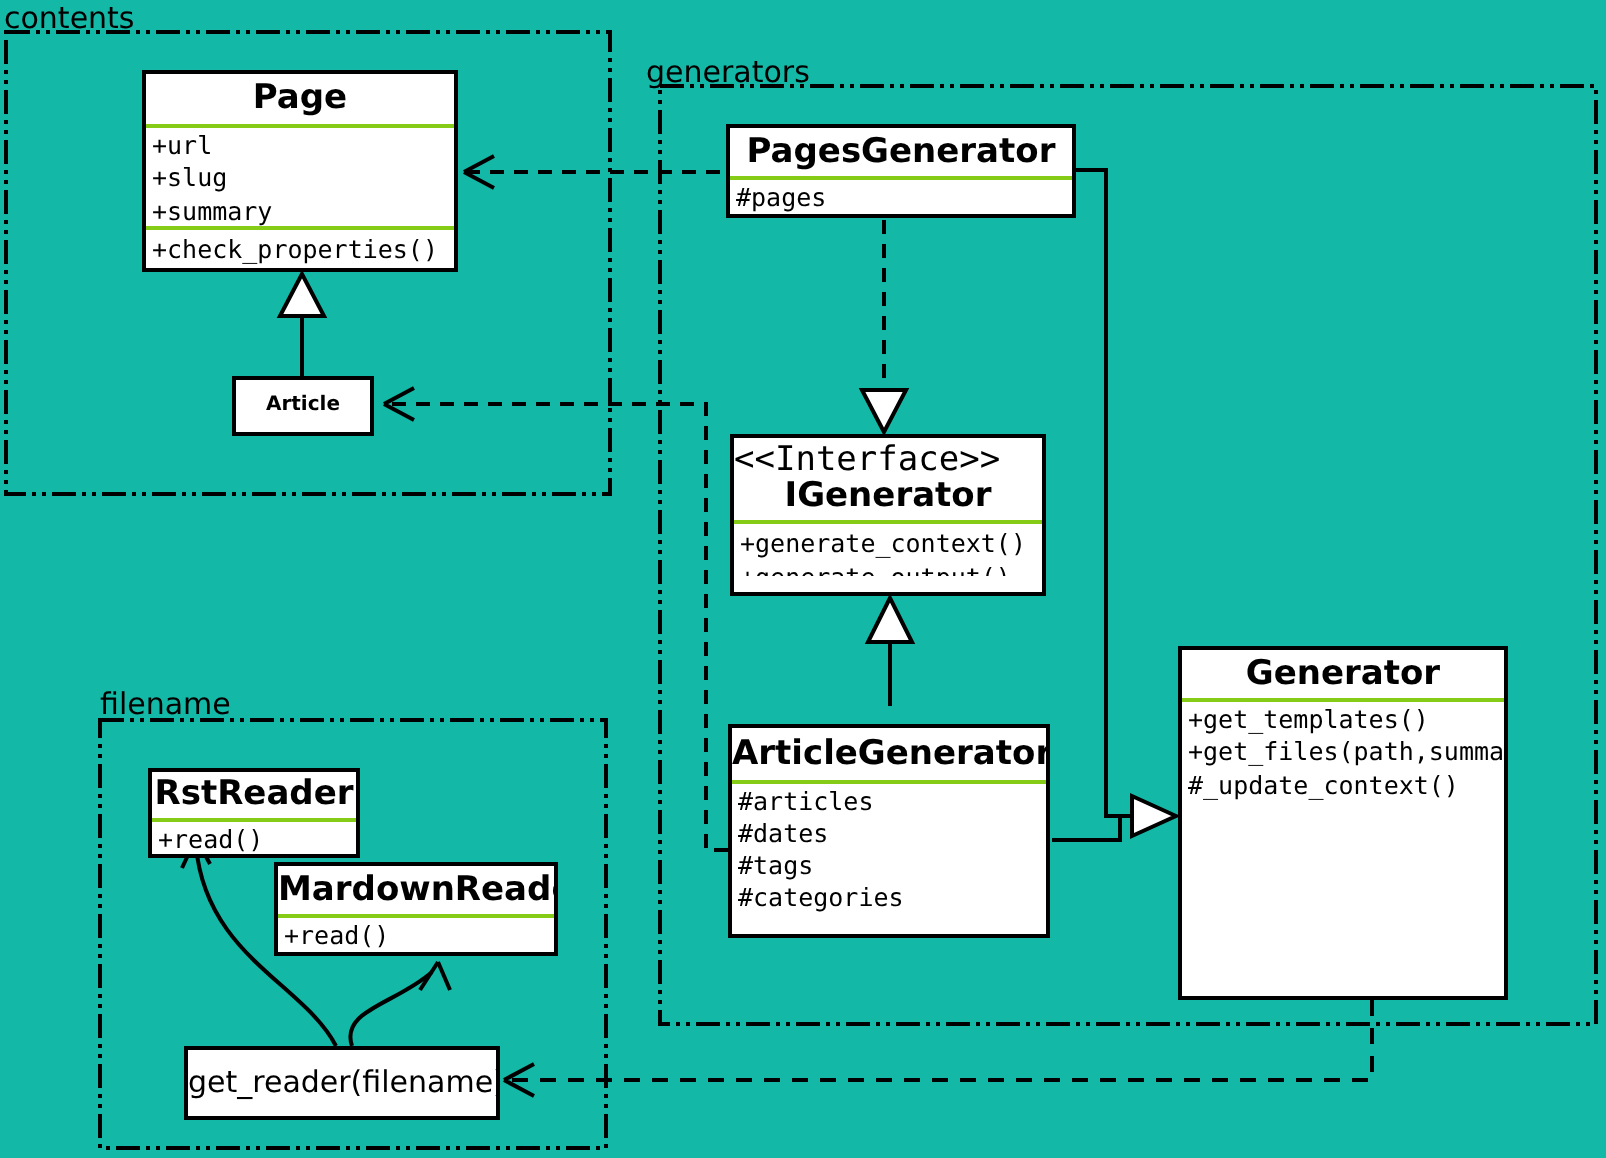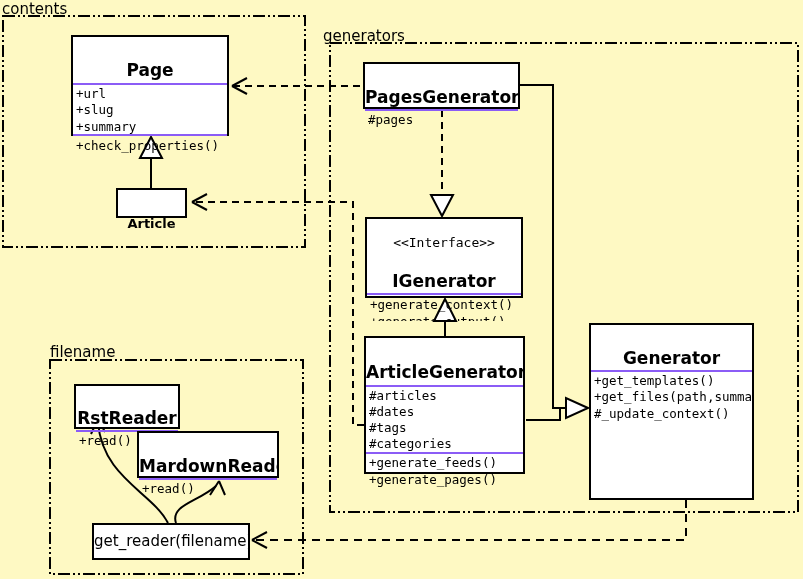--- a/index.html
+++ b/index.html
@@ -1,37 +1,37 @@
 <!DOCTYPE html>
 <html><head>
 <meta charset="utf-8">
 <style>
   html,body{margin:0;padding:0;background:#fff;}
   #canvas{
-    position:relative;width:803px;height:579px;background:#fef9c3;
+    position:relative;width:803px;height:579px;background:#14b8a6;
     font-family:"DejaVu Sans",sans-serif;color:#000;overflow:hidden;text-decoration:underline;
   }
   #wires{position:absolute;left:0;top:0;width:803px;height:579px;}
   .plabel{
     position:absolute;font-size:15px;line-height:16px;color:#000;
     font-family:"DejaVu Sans",sans-serif;
   }
   .cbox{
     position:absolute;background:#fff;border:2px solid #000;box-sizing:border-box;
   }
   .ctitle{
     font-family:"DejaVu Sans",sans-serif;font-weight:bold;text-align:center;
-    font-size:17px;overflow:hidden;white-space:nowrap;margin-top:21px;
+    font-size:17px;overflow:hidden;white-space:nowrap;
   }
   .cstereo{
-    font-family:"DejaVu Sans Mono",monospace;font-weight:normal;text-align:center;
-    font-size:13px;line-height:17px;padding-top:15px;
+    font-family:"DejaVu Sans Mono",monospace;font-weight:normal;
+    font-size:17px;line-height:17px;padding-top:3px;
   }
   .csec{
-    border-top:2px solid #8b5cf6;font-family:"DejaVu Sans Mono",monospace;
+    border-top:2px solid #84cc16;font-family:"DejaVu Sans Mono",monospace;
     font-size:12.5px;padding:1px 0 0 3px;white-space:pre-line;overflow:hidden;
     box-sizing:border-box;
   }
   .single{
     font-family:"DejaVu Sans",sans-serif;font-size:15px;text-align:center;
     overflow:hidden;white-space:nowrap;
   }
 </style>
 </head>
 <body>
@@ -97,43 +97,41 @@
 
   <div class="cbox" style="left:71px;top:35px;width:158px;height:101px">
     <div class="ctitle" style="height:25px;line-height:25px">Page</div>
     <div class="csec" style="height:51px;line-height:16.3px">+url
 +slug
 +summary</div>
     <div class="csec" style="height:38px;line-height:18px">+check_properties()</div>
   </div>
 
   <div class="cbox" style="left:116px;top:188px;width:71px;height:30px">
-    <div class="ctitle" style="height:26px;line-height:26px;font-size:13px">Article</div>
+    <div class="ctitle" style="height:26px;line-height:26px;font-size:10px">Article</div>
   </div>
 
-  <div class="cbox" style="left:363px;top:62px;width:157px;height:47px">
+  <div class="cbox" style="left:363px;top:62px;width:175px;height:47px">
     <div class="ctitle" style="height:24px;line-height:24px">PagesGenerator</div>
     <div class="csec" style="height:19px;line-height:16px">#pages</div>
   </div>
 
   <div class="cbox" style="left:365px;top:217px;width:158px;height:81px">
     <div class="cstereo">&lt;&lt;Interface&gt;&gt;</div>
     <div class="ctitle" style="height:21px;line-height:19px">IGenerator</div>
     <div class="csec" style="height:28px;line-height:17px">+generate_context()
 +generate_output()</div>
   </div>
 
-  <div class="cbox" style="left:364px;top:336px;width:161px;height:138px">
+  <div class="cbox" style="left:364px;top:362px;width:161px;height:107px">
     <div class="ctitle" style="height:26px;line-height:26px">ArticleGenerator</div>
     <div class="csec" style="height:67px;line-height:16px">#articles
 #dates
 #tags
 #categories</div>
-    <div class="csec" style="height:35px;line-height:16.5px">+generate_feeds()
-+generate_pages()</div>
   </div>
 
   <div class="cbox" style="left:589px;top:323px;width:165px;height:177px">
     <div class="ctitle" style="height:24px;line-height:24px">Generator</div>
     <div class="csec" style="height:51px;line-height:16.3px">+get_templates()
 +get_files(path,summary)
 #_update_context()</div>
   </div>
 
   <div class="cbox" style="left:74px;top:384px;width:106px;height:45px">

